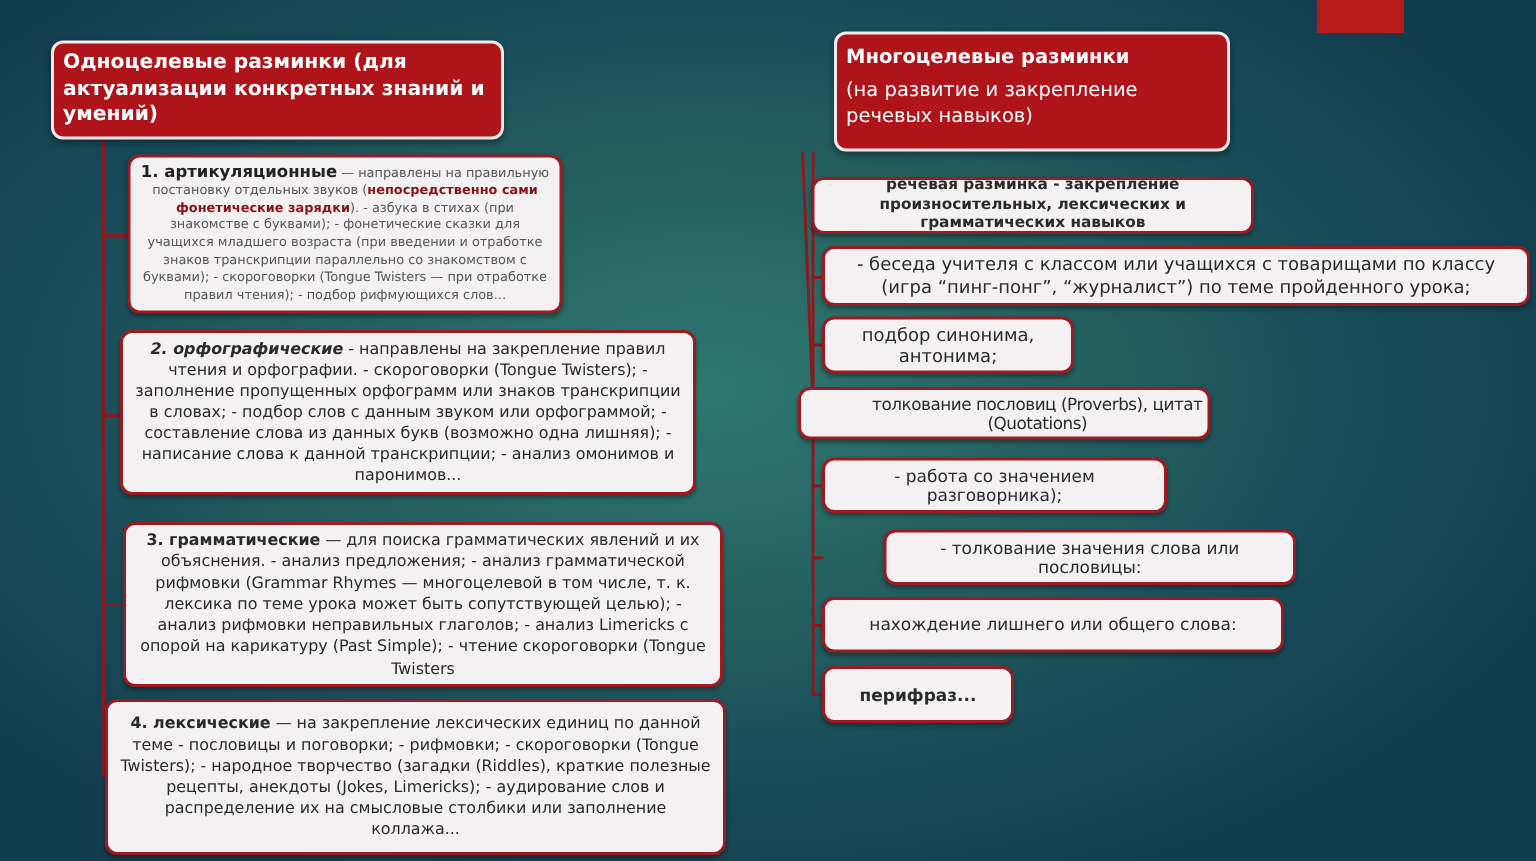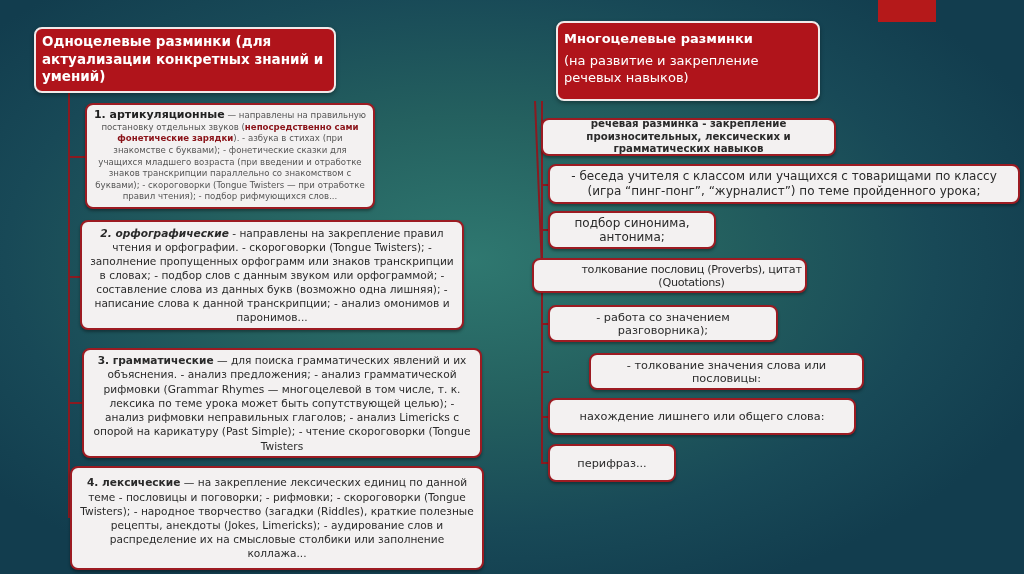--- a/index.html
+++ b/index.html
@@ -37,21 +37,21 @@
   .c2 { left: 80px; top: 220px; width: 384px; height: 110px; font-size: 10.6px; line-height: 14px; padding: 4px 8px; }
   .c3 { left: 82px; top: 348px; width: 400px; height: 110px; font-size: 10.6px; line-height: 14.2px; padding: 0 8px; }
   .c4 { left: 70px; top: 466px; width: 414px; height: 104px; font-size: 10.6px; line-height: 14.2px; padding: 4px 8px; text-align: center; }
   .r1 { left: 541px; top: 118px; width: 295px; height: 38px; font-size: 10.2px; line-height: 12.5px; font-weight: bold; padding: 0 6px; align-items: center; }
   .r2 { left: 548px; top: 164px; width: 472px; height: 40px; font-size: 12px; line-height: 15px; padding: 0 20px; }
   .r3 { left: 548px; top: 211px; width: 168px; height: 38px; font-size: 12px; }
   .r4 { left: 532px; top: 258px; width: 275px; height: 35px; font-size: 11.2px; letter-spacing: -0.3px; padding-left: 44px; }
   .r5 { left: 548px; top: 305px; width: 230px; height: 37px; font-size: 11.3px; }
   .r6 { left: 545px; top: 353px; width: 275px; height: 37px; font-size: 11.3px; margin-left: 44px; }
   .r7 { left: 548px; top: 398px; width: 308px; height: 37px; font-size: 11.3px; }
-  .r8 { left: 548px; top: 444px; width: 128px; height: 38px; font-size: 11.3px; }
+  .r8 { left: 548px; top: 444px; width: 128px; height: 38px; font-size: 11.3px; font-weight: bold; }
 </style>
 </head>
 <body>
 
 <div class="accent-bar"></div>
 
 <div class="line" style="left:68px; top:93px; width:2px; height:425px;"></div>
 <div class="line" style="left:68px; top:156px; width:18px; height:2px;"></div>
 <div class="line" style="left:68px; top:276px; width:13px; height:2px;"></div>
 <div class="line" style="left:68px; top:402px; width:15px; height:2px;"></div>

